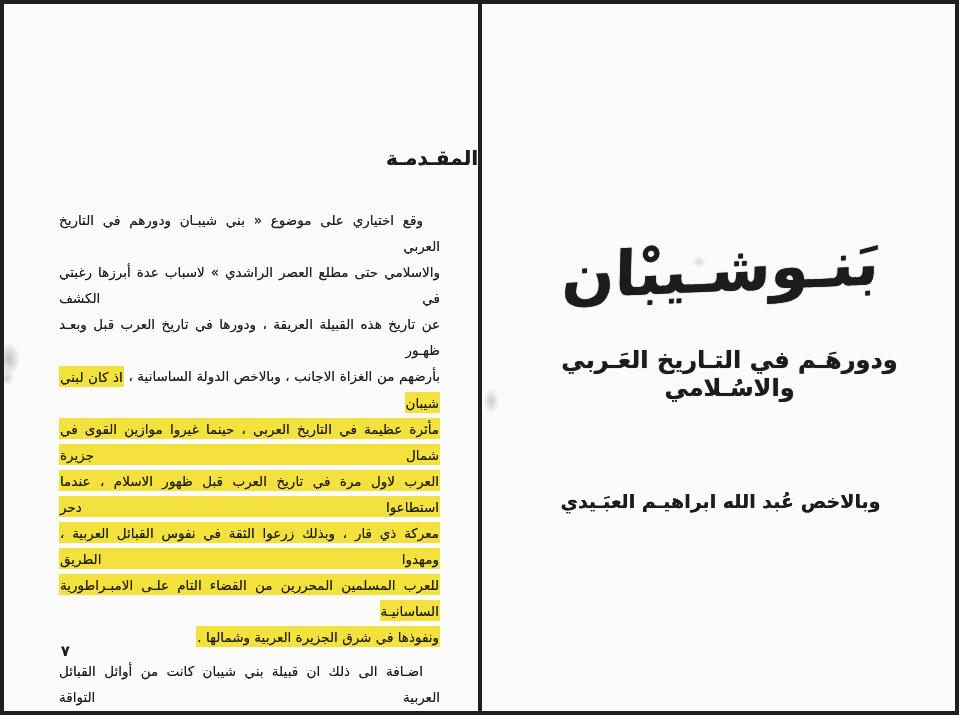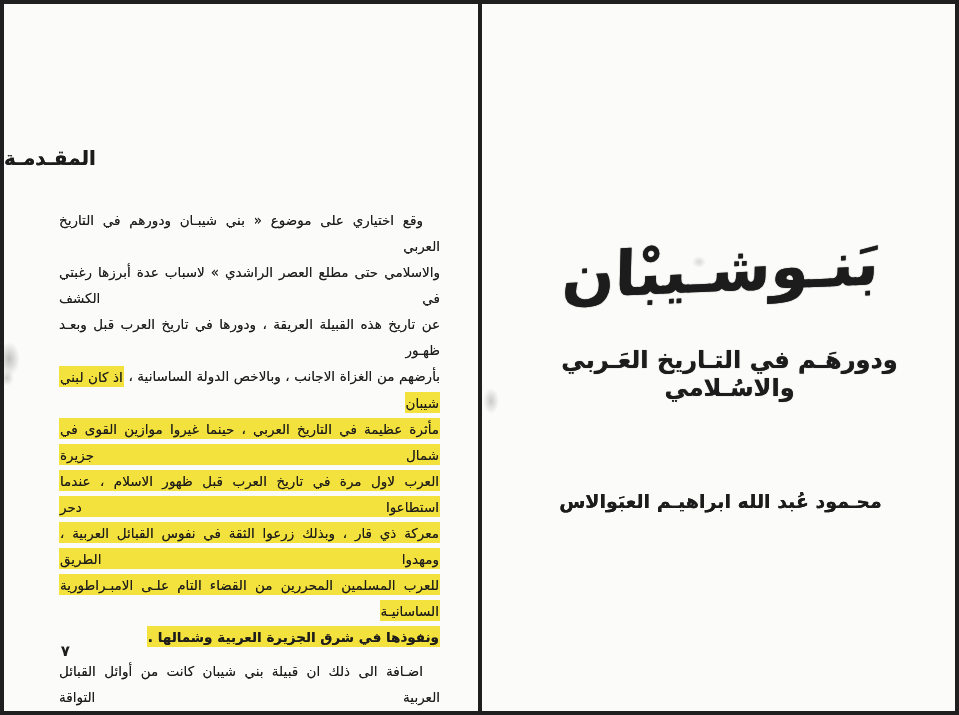--- a/index.html
+++ b/index.html
@@ -23,33 +23,33 @@
     position:absolute;top:0;bottom:0;left:474px;width:4px;
     background:var(--border);
   }
   
   .page-left{
     position:absolute;left:0;top:0;width:474px;height:707px;
     direction:rtl;
   }
   .intro-heading{
     position:absolute;top:142px;left:0;right:0;
-    text-align:left;
+    text-align:right;
     font-size:20px;font-weight:bold;
     letter-spacing:1px;
     text-shadow:0 0 .6px currentColor;
   }
   .text-col{
     position:absolute;top:203px;right:38px;width:396px;
     font-size:13.5px;line-height:26px;
     text-shadow:0 0 .4px rgba(0,0,0,.55);
   }
   .para{margin:0 0 9px 15px;}
   .line{text-align:justify;text-align-last:justify;}
-  .line.short{text-align-last:right;font-weight:bold;}
+  .line.short{text-align-last:right;}
   .line.indent{text-indent:17px;}
   .hl{
     background:var(--highlight);
     box-decoration-break:clone;
     padding:2.5px 1px;
   }
   .page-number{
     position:absolute;top:638px;right:408px;
     font-size:15px;font-weight:bold;
   }
@@ -123,21 +123,21 @@
     </div>
 
     <div class="page-number">٧</div>
   </div>
 
   <div class="divider"></div>
 
   <div class="page-right">
     <div class="book-title">بَنـوشـيبْان</div>
     <div class="book-subtitle-1">ودورهَـم في التـاريخ العَـربي والاسُـلامي</div>
-    <div class="book-author">محـمود عُبد الله ابراهيـم العبَوالاس</div>
+    <div class="book-author">وبالاخص عُبد الله ابراهيـم العبَـيدي</div>
   </div>
 
   <div class="smudge smudge-a"></div>
   <div class="smudge smudge-b"></div>
   <div class="smudge smudge-c"></div>
   <div class="smudge smudge-d"></div>
 
 </div>
 
 </body></html>

